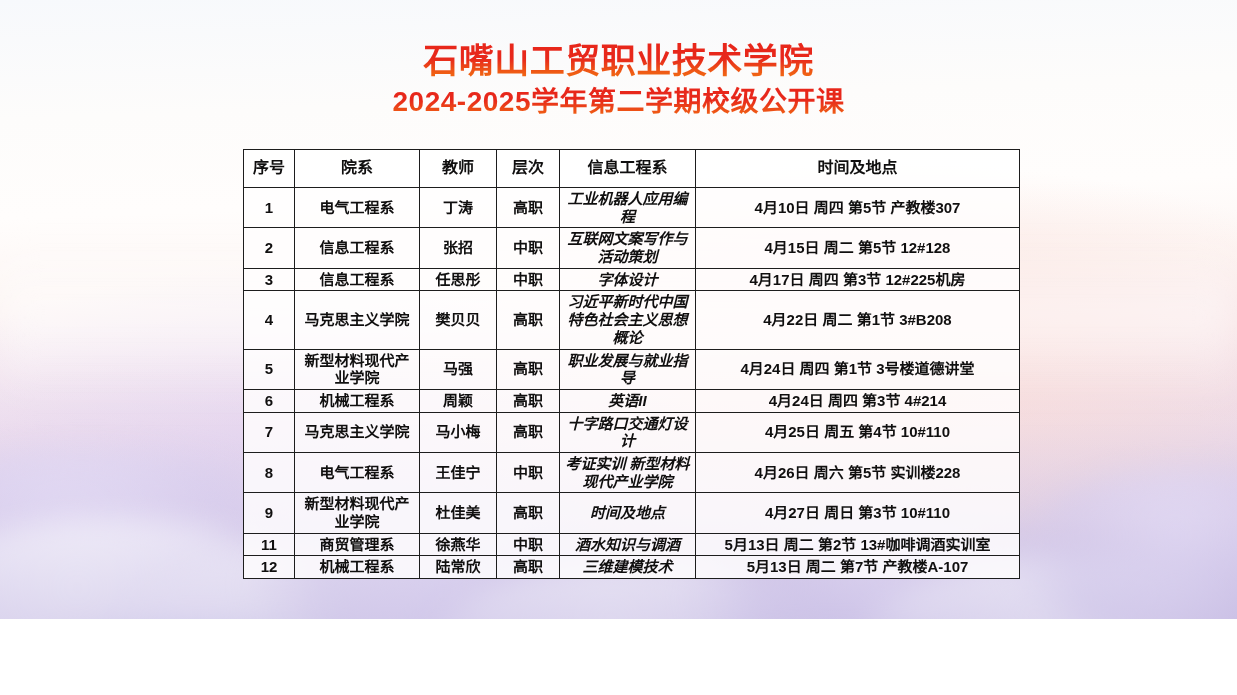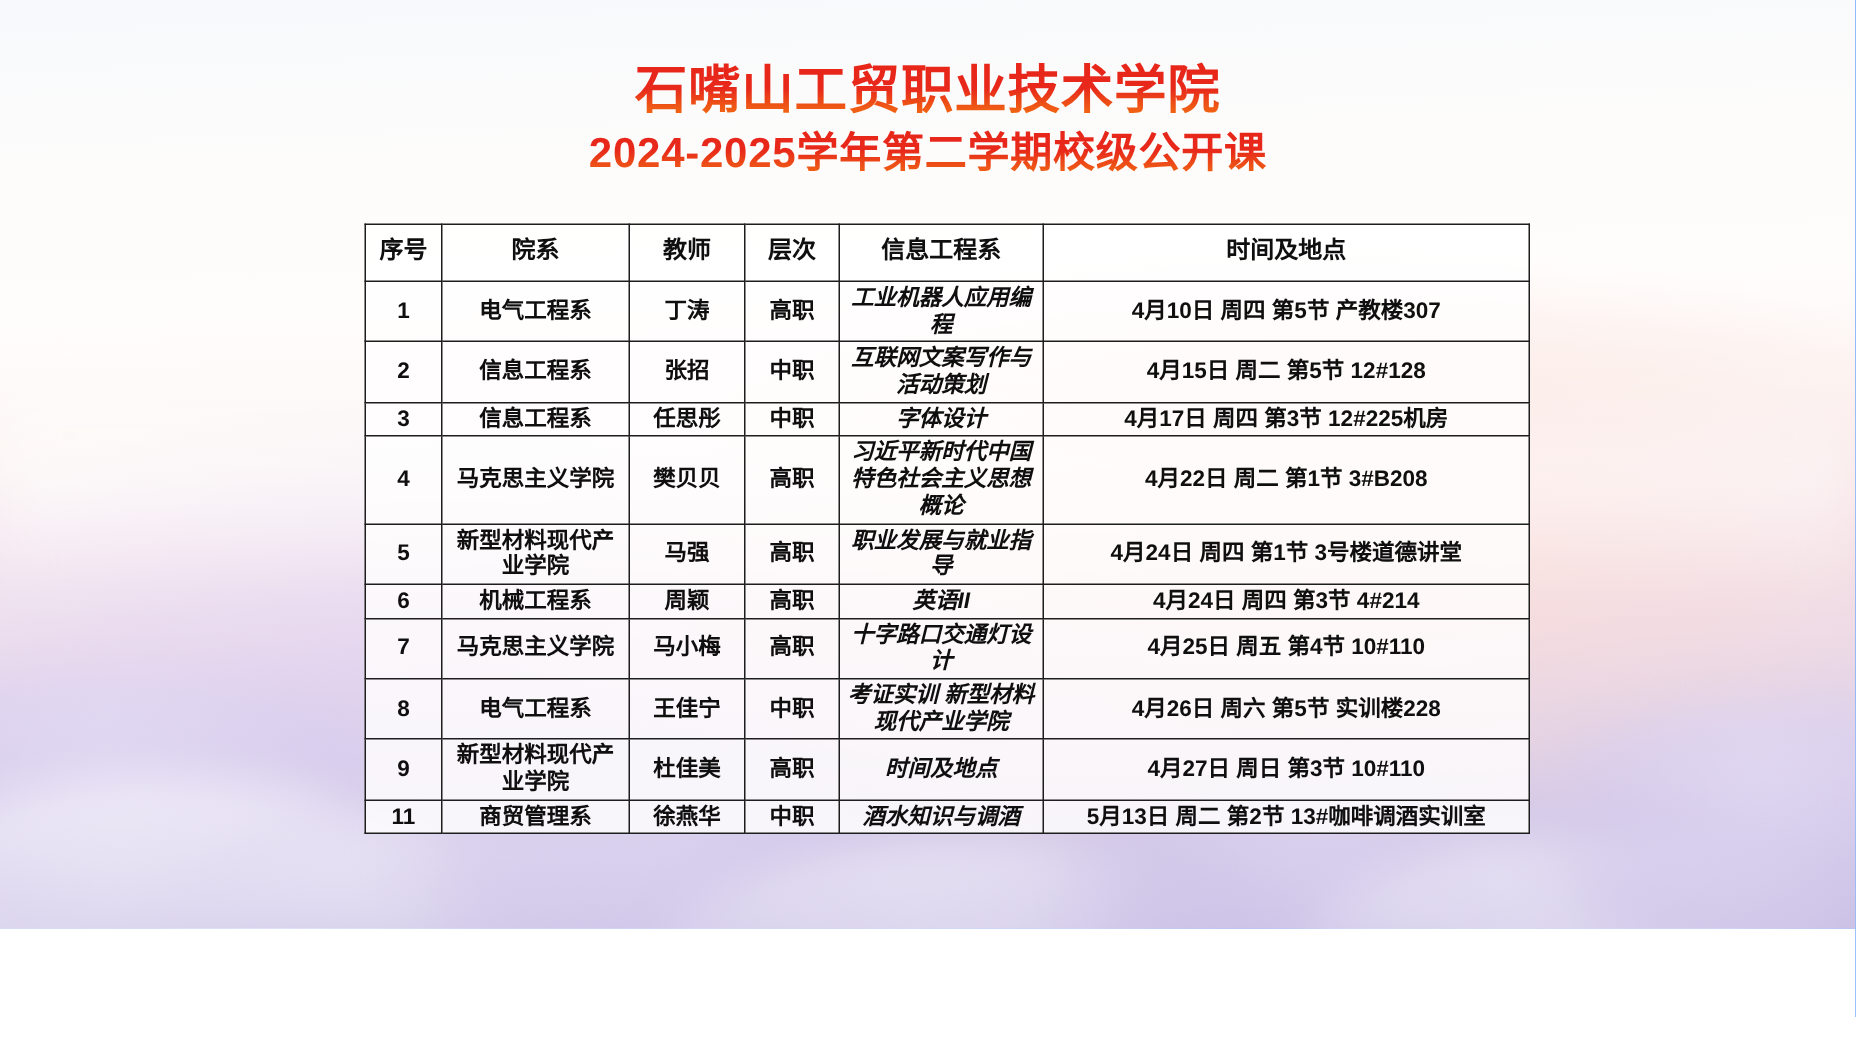--- a/index.html
+++ b/index.html
@@ -253,17 +253,25 @@
             <td class="c-when">4月27日 周日 第3节 10#110</td>
           </tr>
           <tr>
             <td class="c-no">11</td>
             <td class="c-dept">商贸管理系</td>
             <td class="c-teacher">徐燕华</td>
             <td class="c-level">中职</td>
             <td class="c-course">酒水知识与调酒</td>
             <td class="c-when">5月13日 周二 第2节 13#咖啡调酒实训室</td>
           </tr>
+          <tr>
+            <td class="c-no">12</td>
+            <td class="c-dept">机械工程系</td>
+            <td class="c-teacher">陆常欣</td>
+            <td class="c-level">高职</td>
+            <td class="c-course">三维建模技术</td>
+            <td class="c-when">5月13日 周二 第7节 产教楼A-107</td>
+          </tr>
         </tbody>
     </table>
   </div>
 
 </div>
 
 </body></html>

